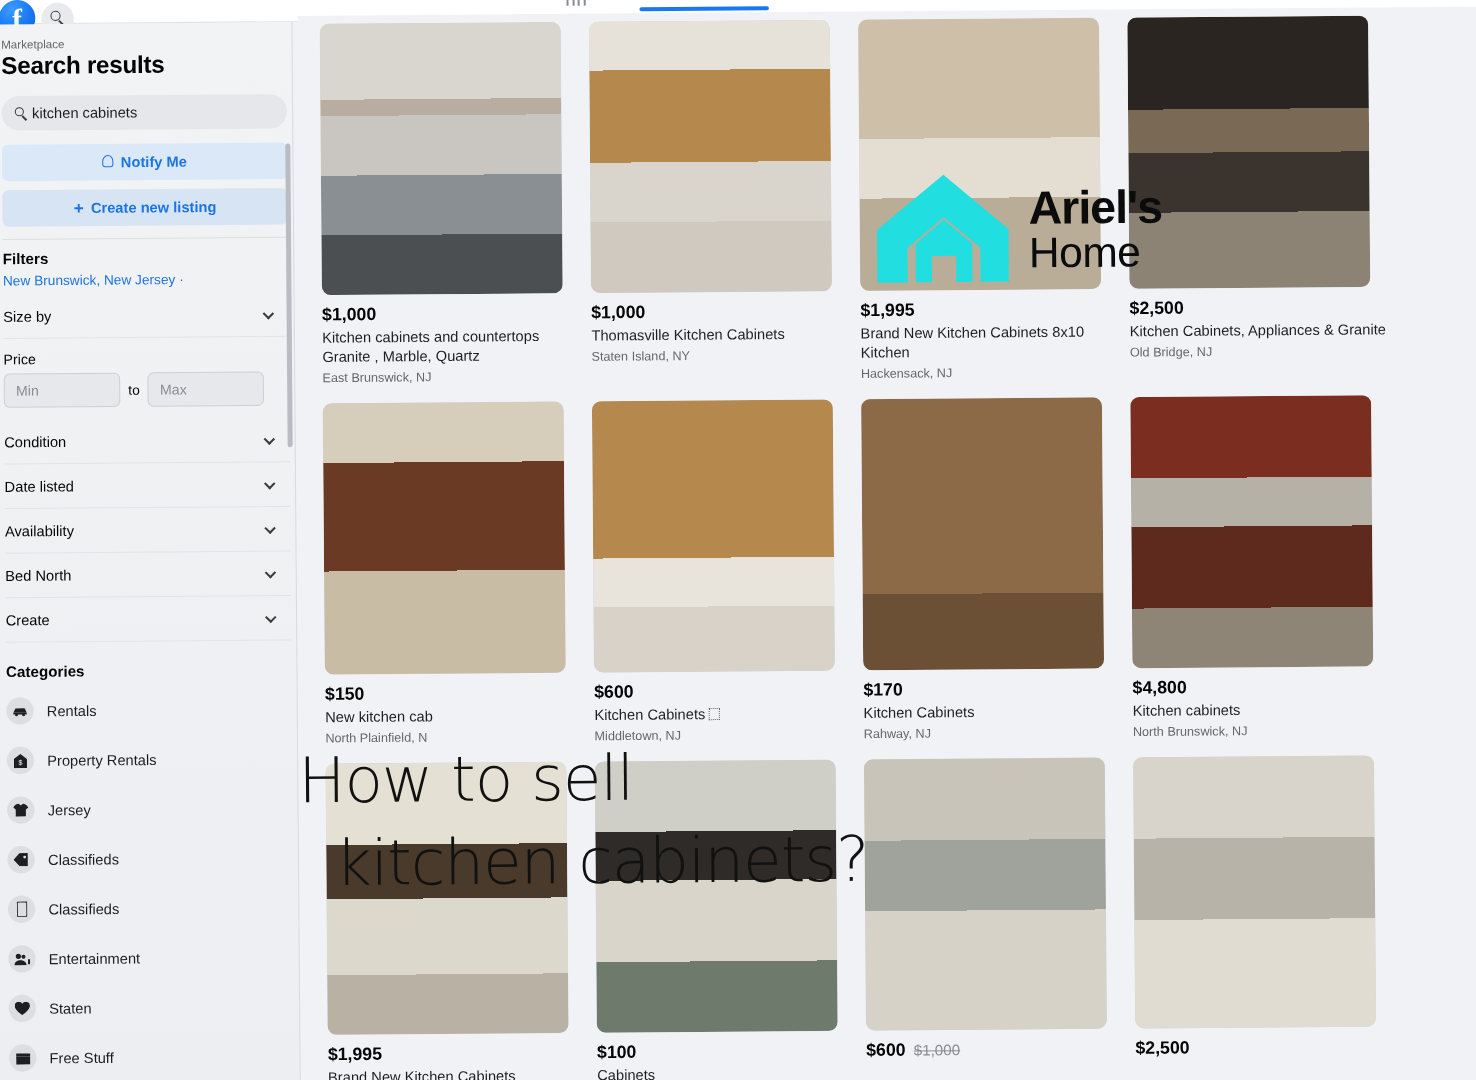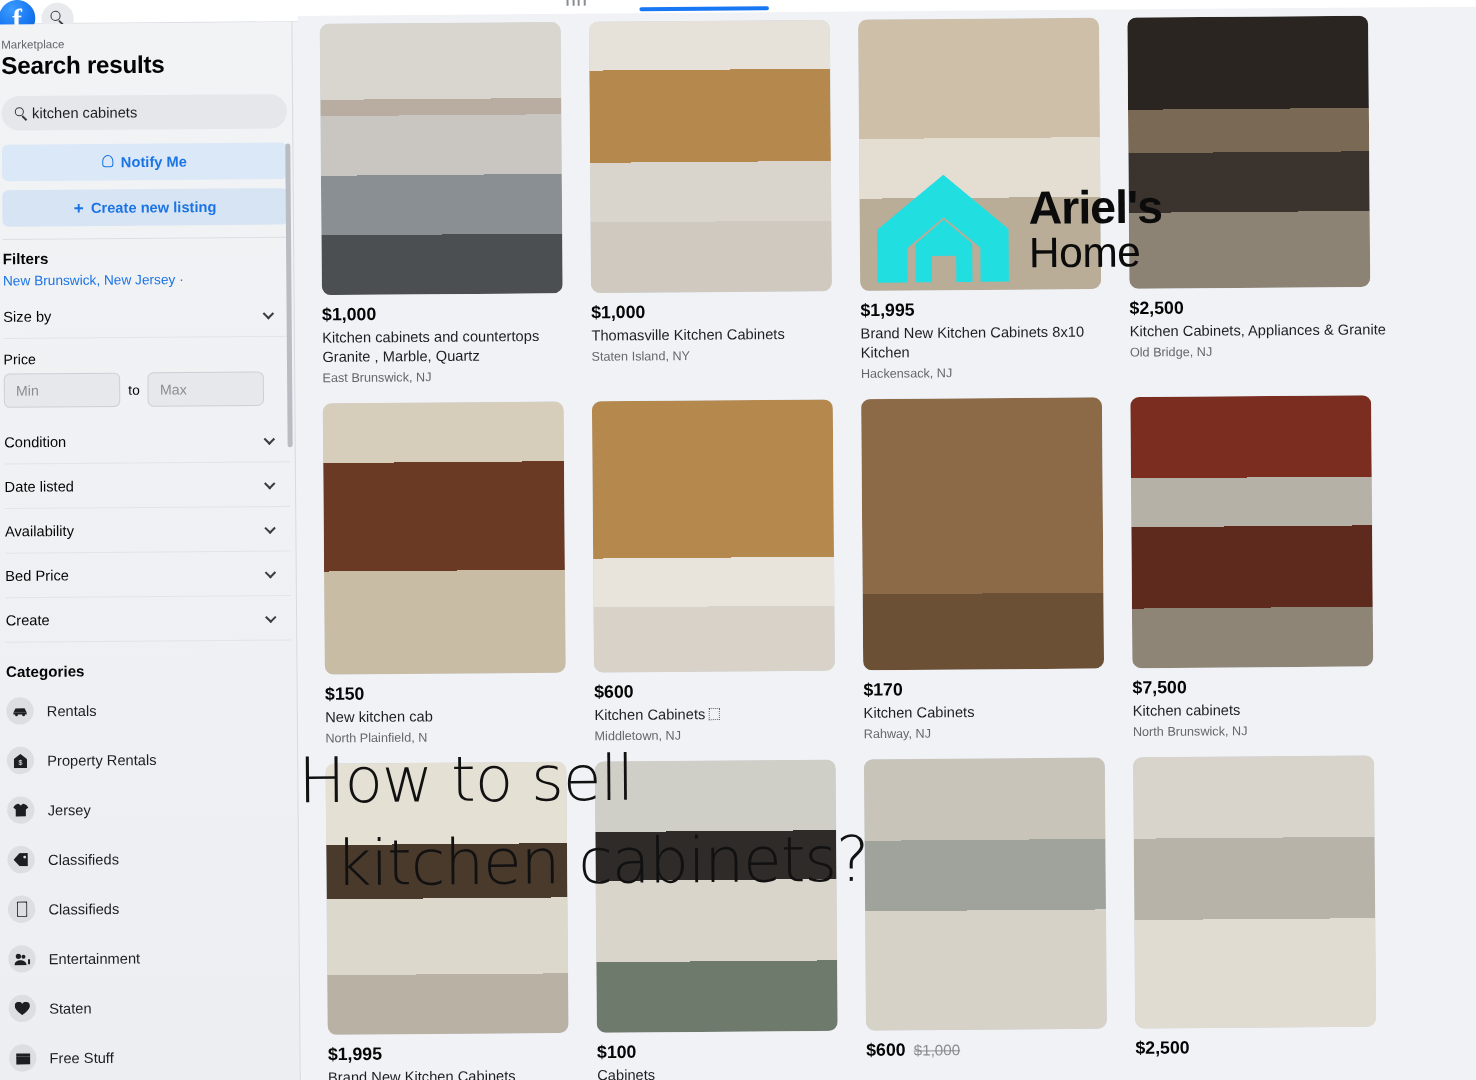--- a/index.html
+++ b/index.html
@@ -298,21 +298,21 @@
     </div>
     <div class="frow">
       <span class="flabel">Date listed</span>
       <span class="chev"></span>
     </div>
     <div class="frow">
       <span class="flabel">Availability</span>
       <span class="chev"></span>
     </div>
     <div class="frow">
-      <span class="flabel">Bed Price</span>
+      <span class="flabel">Bed North</span>
       <span class="chev"></span>
     </div>
     <div class="frow">
       <span class="flabel">Create</span>
       <span class="chev"></span>
     </div>
 
     <div class="cat-title">Categories</div>
 
     <div class="cat">
@@ -462,21 +462,21 @@
               <span>$170</span>
             </div>
             <div class="ttl">Kitchen Cabinets</div>
             <div class="loc">Rahway, NJ</div>
           </div>
           <div class="card">
             <div class="thumb">
               <div class="ph ph-h"></div>
             </div>
             <div class="price">
-              <span>$7,500</span>
+              <span>$4,800</span>
             </div>
             <div class="ttl">Kitchen cabinets</div>
             <div class="loc">North Brunswick, NJ</div>
           </div>
           <div class="card">
             <div class="thumb">
               <div class="ph ph-i"></div>
             </div>
             <div class="price">
               <span>$1,995</span>

